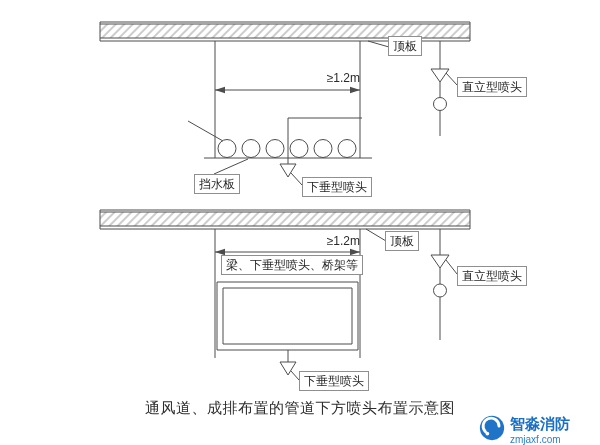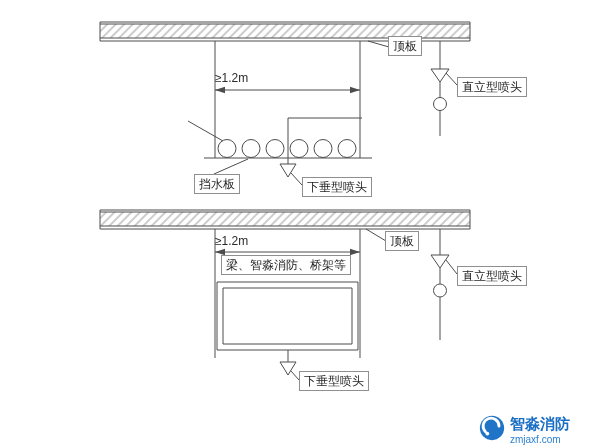--- a/index.html
+++ b/index.html
@@ -14,21 +14,21 @@
   }
   .linework{position:absolute;left:0;top:0;color:var(--line);}
   .linework line, .linework rect, .linework circle, .linework polygon, .linework polyline{
     vector-effect:non-scaling-stroke;
   }
   .label-box{
     position:absolute;border:1px solid #8f8f8f;background:#ffffff;
     padding:1px 4px;font-size:12px;color:#1f1f1f;white-space:nowrap;line-height:16px;
   }
   .dim-text{
-    position:absolute;font-size:12px;color:#2a2a2a;text-align:left;white-space:nowrap;
+    position:absolute;font-size:12px;color:#2a2a2a;text-align:right;white-space:nowrap;
   }
   .caption{
     position:absolute;left:0;top:399px;width:600px;text-align:center;
     font-size:15px;color:#2e2e2e;letter-spacing:0.5px;
   }
   .watermark{
     position:absolute;left:478px;top:378px;display:flex;align-items:flex-start;gap:4px;margin-top:36px;
   }
   .wm-text{display:flex;flex-direction:column;}
   .wm-brand{font-size:15px;font-weight:bold;color:var(--accent-blue);line-height:19px;}
@@ -141,24 +141,25 @@
   </svg>
 
   <div class="label-box" style="left:388px;top:36px">顶板</div>
   <div class="dim-text" style="left:215px;top:71px;width:145px">≥1.2m</div>
   <div class="label-box" style="left:194px;top:174px">挡水板</div>
   <div class="label-box" style="left:302px;top:177px">下垂型喷头</div>
   <div class="label-box" style="left:457px;top:77px">直立型喷头</div>
 
   <div class="label-box" style="left:385px;top:231px">顶板</div>
   <div class="dim-text" style="left:215px;top:234px;width:145px">≥1.2m</div>
-  <div class="label-box" style="left:221px;top:255px">梁、智淼消防、桥架等</div>
+  <div class="label-box" style="left:221px;top:255px">梁、下垂型喷头、桥架等</div>
   <div class="label-box" style="left:299px;top:371px">下垂型喷头</div>
   <div class="label-box" style="left:457px;top:266px">直立型喷头</div>
 
+  <div class="caption">通风道、成排布置的管道下方喷头布置示意图</div>
 
   <div class="watermark">
     <span>
       <svg width="28" height="28" viewBox="0 0 30 30">
         <circle cx="15" cy="15" r="13" fill="#1f74c8"></circle>
         <path d="M8 19 a8.5 8.5 0 1 1 14.5 -6" stroke="#ffffff" stroke-width="3" fill="none" stroke-linecap="round"></path>
         <circle cx="10" cy="21" r="2" fill="#ffffff"></circle>
       </svg>
     </span>
     <span class="wm-text">

